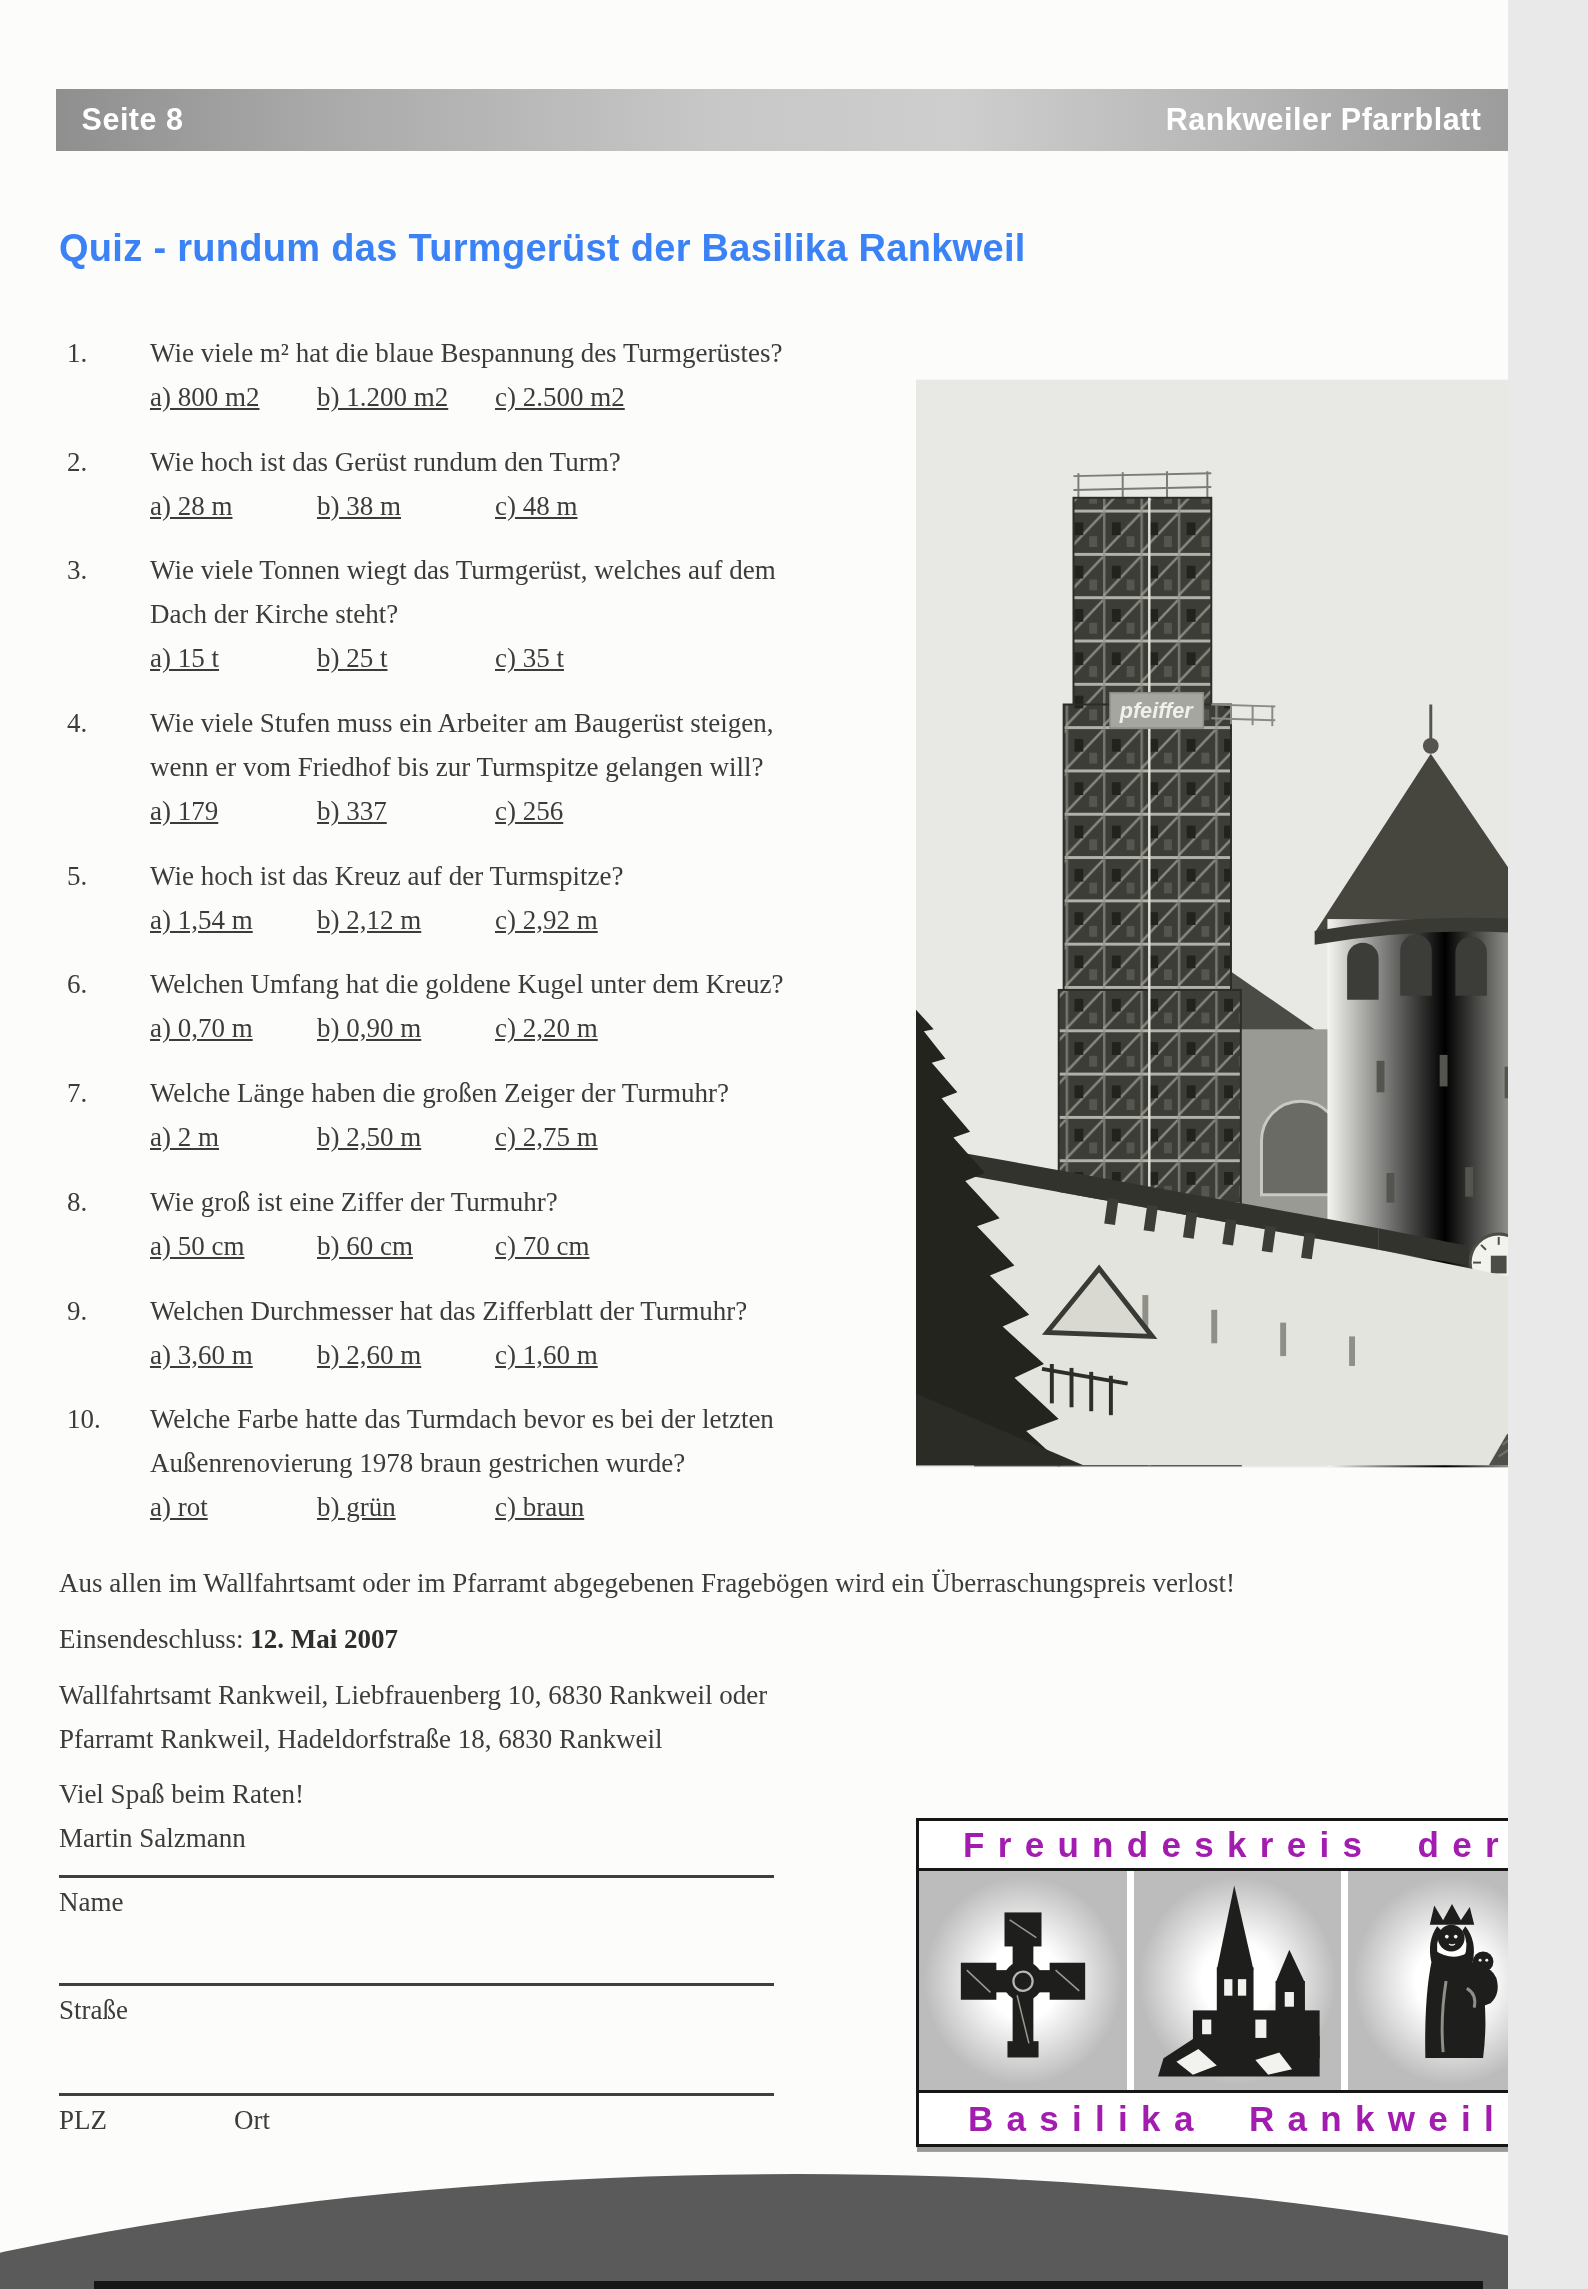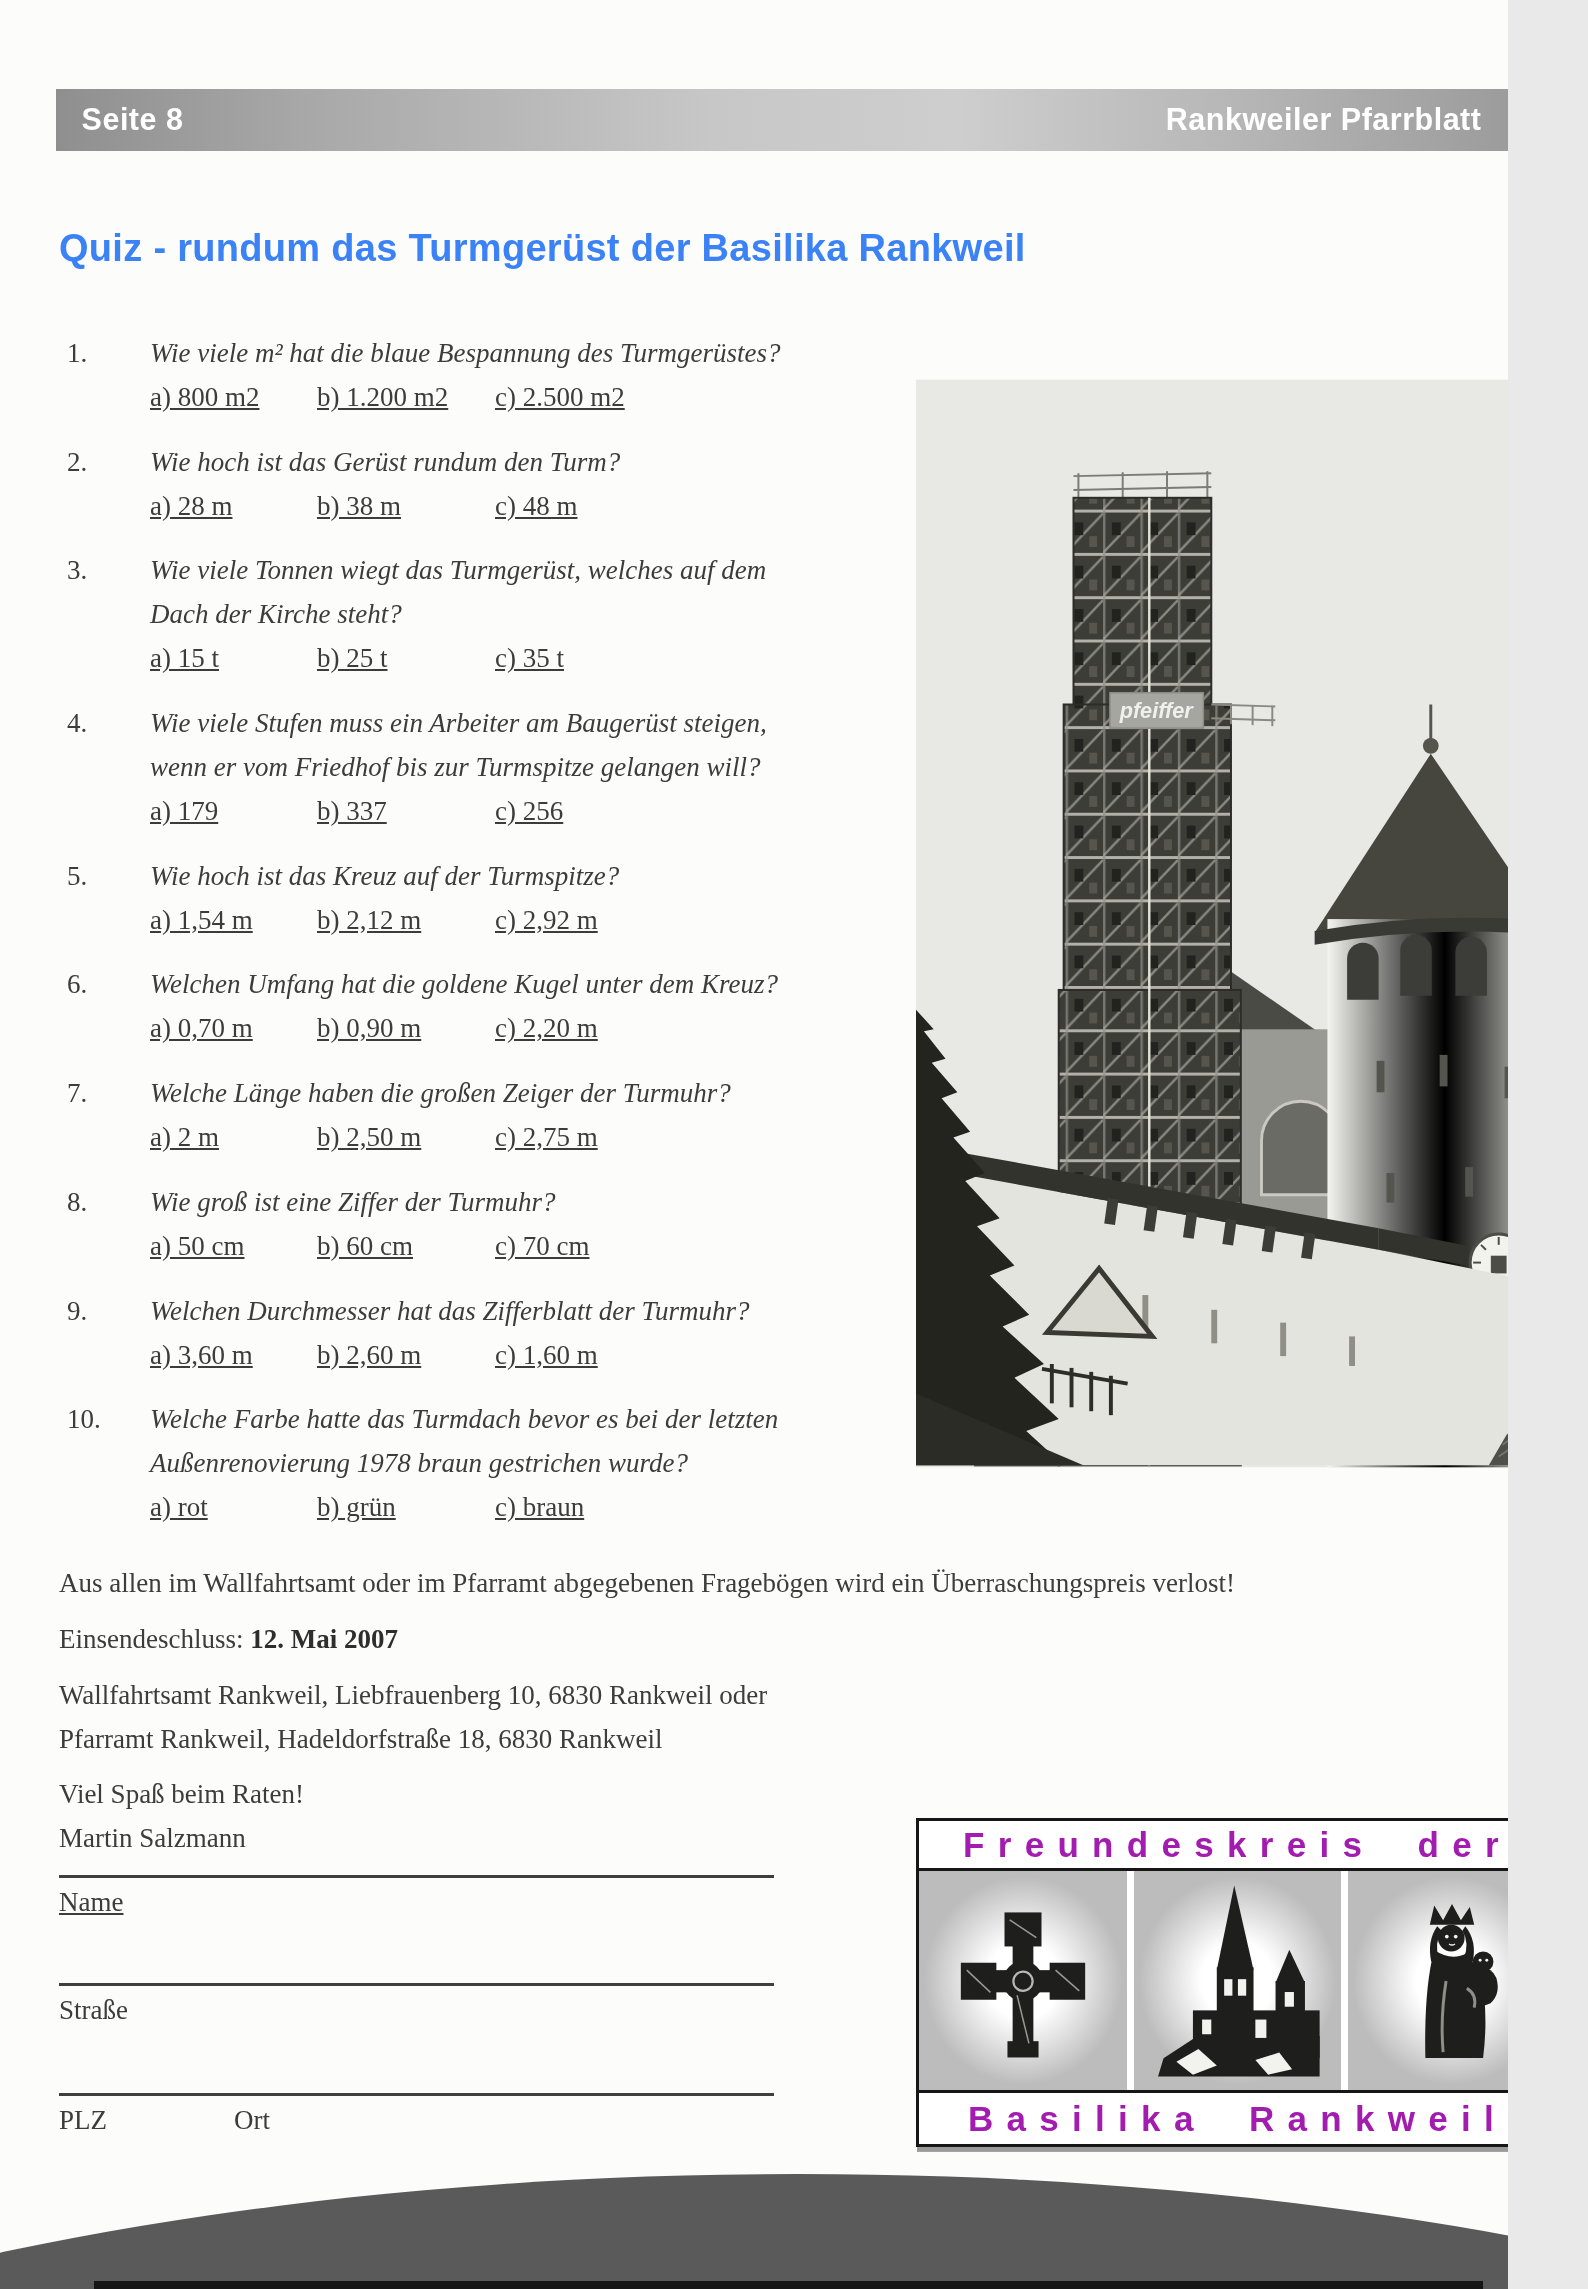--- a/index.html
+++ b/index.html
@@ -13,21 +13,21 @@
   .header-left{left:25.6px;}
   .header-right{right:27.6px;}
   
   .title{position:absolute;left:59px;top:227px;font-family:"Liberation Sans",sans-serif;
     font-weight:bold;font-size:38px;color:#3b82f6;letter-spacing:0.3px;}
   
   .questions{position:absolute;left:67px;top:331px;width:843px;}
   .question{display:flex;margin-bottom:20.7px;font-size:27px;line-height:44px;color:#3c3c3c;}
   .qnum{width:83px;flex:none;}
   .qbody{flex:1;}
-  .qtext{white-space:pre-line;font-style:italic;}
+  .qtext{white-space:pre-line;}
   .opts{display:flex;text-decoration:underline;}
   .opt-a{width:167px;flex:none;}
   .opt-b{width:178px;flex:none;}
   .opt-c{flex:1;}
   
   .footer{position:absolute;left:59px;top:1561px;width:1497px;font-size:27px;line-height:44px;color:#3c3c3c;}
   .footer > div{margin-bottom:11.8px;}
   .pre{white-space:pre-line;}
   .nowrap{white-space:nowrap;}
   .deadline strong{font-weight:bold;color:#2e2e2e;}
@@ -315,21 +315,21 @@
 
   <div class="footer">
     <div class="nowrap">Aus allen im Wallfahrtsamt oder im Pfarramt abgegebenen Fragebögen wird ein Überraschungspreis verlost!</div>
     <div class="deadline"><span>Einsendeschluss: </span><strong>12. Mai 2007</strong></div>
     <div class="pre">Wallfahrtsamt Rankweil, Liebfrauenberg 10, 6830 Rankweil oder
 Pfarramt Rankweil, Hadeldorfstraße 18, 6830 Rankweil</div>
     <div class="fun">Viel Spaß beim Raten!</div>
     <div>Martin Salzmann</div>
   </div>
 
-  <div class="form-line" style="top:1875px;text-decoration:underline;">
+  <div class="form-line" style="top:1875px;">
     <div class="lbl">Name</div>
   </div>
   <div class="form-line" style="top:1983px;">
     <div class="lbl">Straße</div>
   </div>
   <div class="form-line fl-plz-ort" style="top:2093px;">
     <div class="lbl">
       <span class="plz">PLZ</span><span>Ort</span>
     </div>
   </div>

